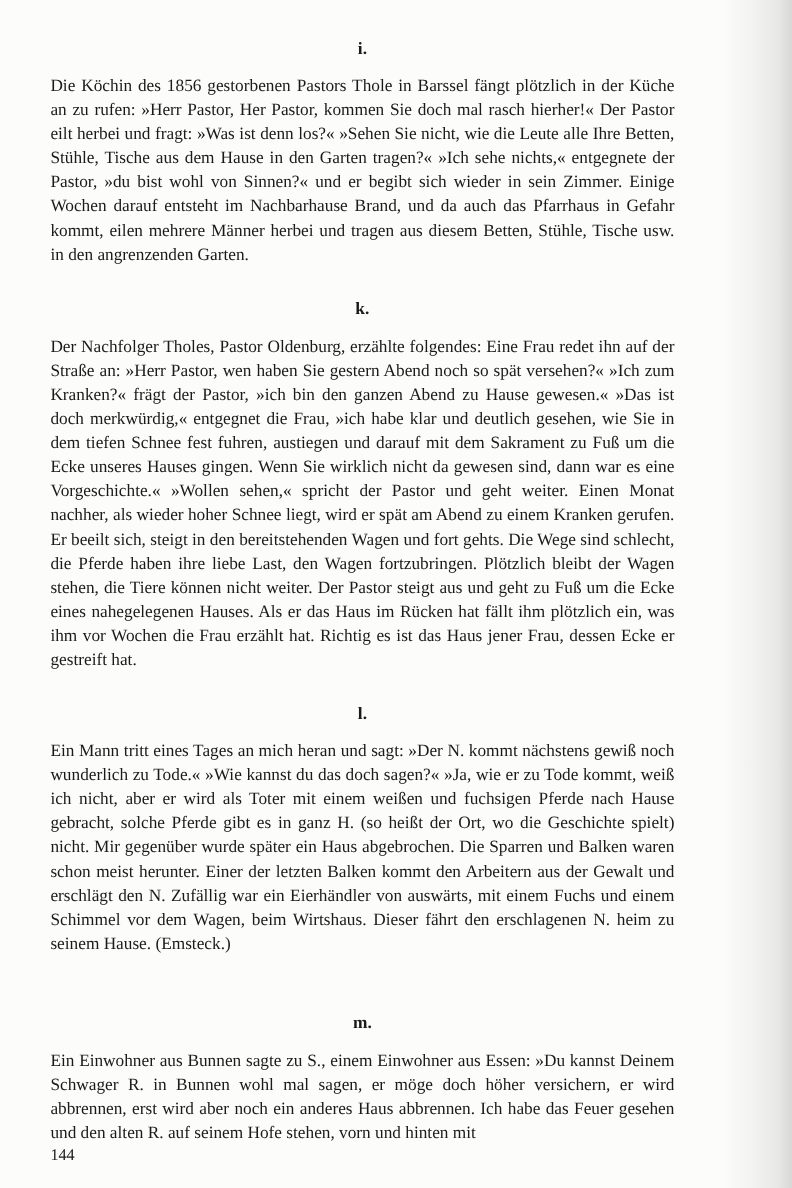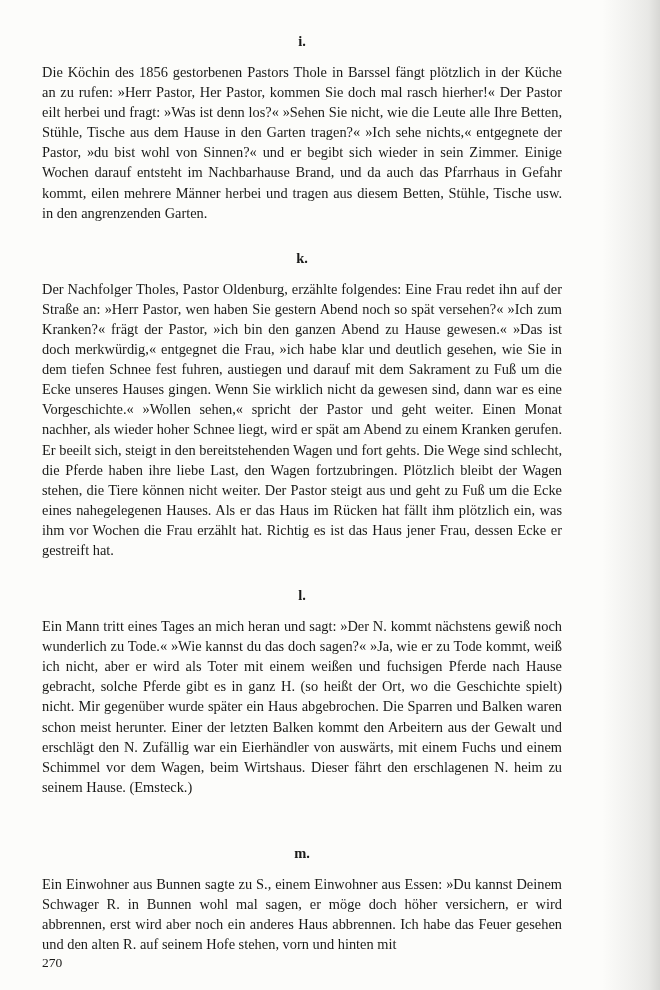--- a/index.html
+++ b/index.html
@@ -80,15 +80,15 @@
     <p class="para">Der Nachfolger Tholes, Pastor Oldenburg, erzählte folgendes: Eine Frau redet ihn auf der Straße an: »Herr Pastor, wen haben Sie gestern Abend noch so spät versehen?« »Ich zum Kranken?« frägt der Pastor, »ich bin den ganzen Abend zu Hause gewesen.« »Das ist doch merkwürdig,« entgegnet die Frau, »ich habe klar und deutlich gesehen, wie Sie in dem tiefen Schnee fest fuhren, austiegen und darauf mit dem Sakrament zu Fuß um die Ecke unseres Hauses gingen. Wenn Sie wirklich nicht da gewesen sind, dann war es eine Vorgeschichte.« »Wollen sehen,« spricht der Pastor und geht weiter. Einen Monat nachher, als wieder hoher Schnee liegt, wird er spät am Abend zu einem Kranken gerufen. Er beeilt sich, steigt in den bereitstehenden Wagen und fort gehts. Die Wege sind schlecht, die Pferde haben ihre liebe Last, den Wagen fortzubringen. Plötzlich bleibt der Wagen stehen, die Tiere können nicht weiter. Der Pastor steigt aus und geht zu Fuß um die Ecke eines nahegelegenen Hauses. Als er das Haus im Rücken hat fällt ihm plötzlich ein, was ihm vor Wochen die Frau erzählt hat. Richtig es ist das Haus jener Frau, dessen Ecke er gestreift hat.</p>
 
     <h3 class="section-label spaced">l.</h3>
     <p class="para">Ein Mann tritt eines Tages an mich heran und sagt: »Der N. kommt nächstens gewiß noch wunderlich zu Tode.« »Wie kannst du das doch sagen?« »Ja, wie er zu Tode kommt, weiß ich nicht, aber er wird als Toter mit einem weißen und fuchsigen Pferde nach Hause gebracht, solche Pferde gibt es in ganz H. (so heißt der Ort, wo die Geschichte spielt) nicht. Mir gegenüber wurde später ein Haus abgebrochen. Die Sparren und Balken waren schon meist herunter. Einer der letzten Balken kommt den Arbeitern aus der Gewalt und erschlägt den N. Zufällig war ein Eierhändler von auswärts, mit einem Fuchs und einem Schimmel vor dem Wagen, beim Wirtshaus. Dieser fährt den erschlagenen N. heim zu seinem Hause. (Emsteck.)</p>
 
     <h3 class="section-label extra">m.</h3>
     <p class="para">Ein Einwohner aus Bunnen sagte zu S., einem Einwohner aus Essen: »Du kannst Deinem Schwager R. in Bunnen wohl mal sagen, er möge doch höher versichern, er wird abbrennen, erst wird aber noch ein anderes Haus abbrennen. Ich habe das Feuer gesehen und den alten R. auf seinem Hofe stehen, vorn und hinten mit</p>
 
   </main>
 
-  <div class="page-number">270</div>
+  <div class="page-number">144</div>
 
 </div>
 
 </body></html>

